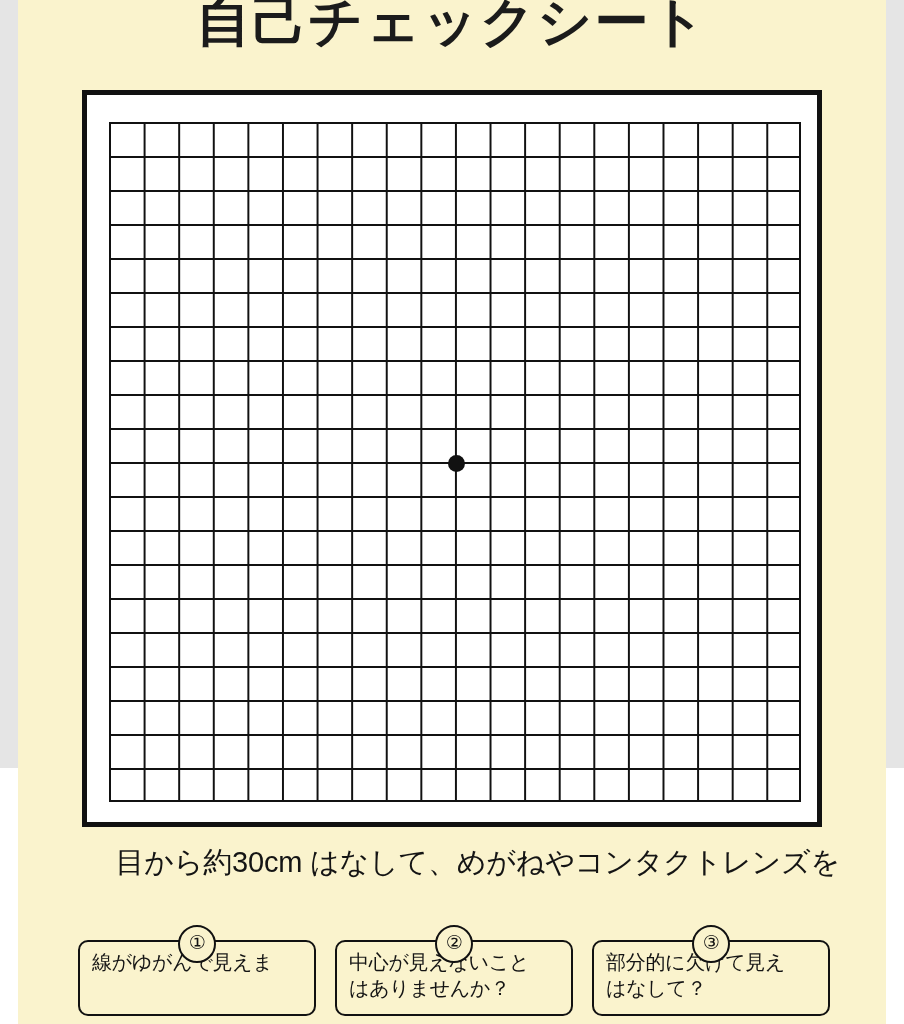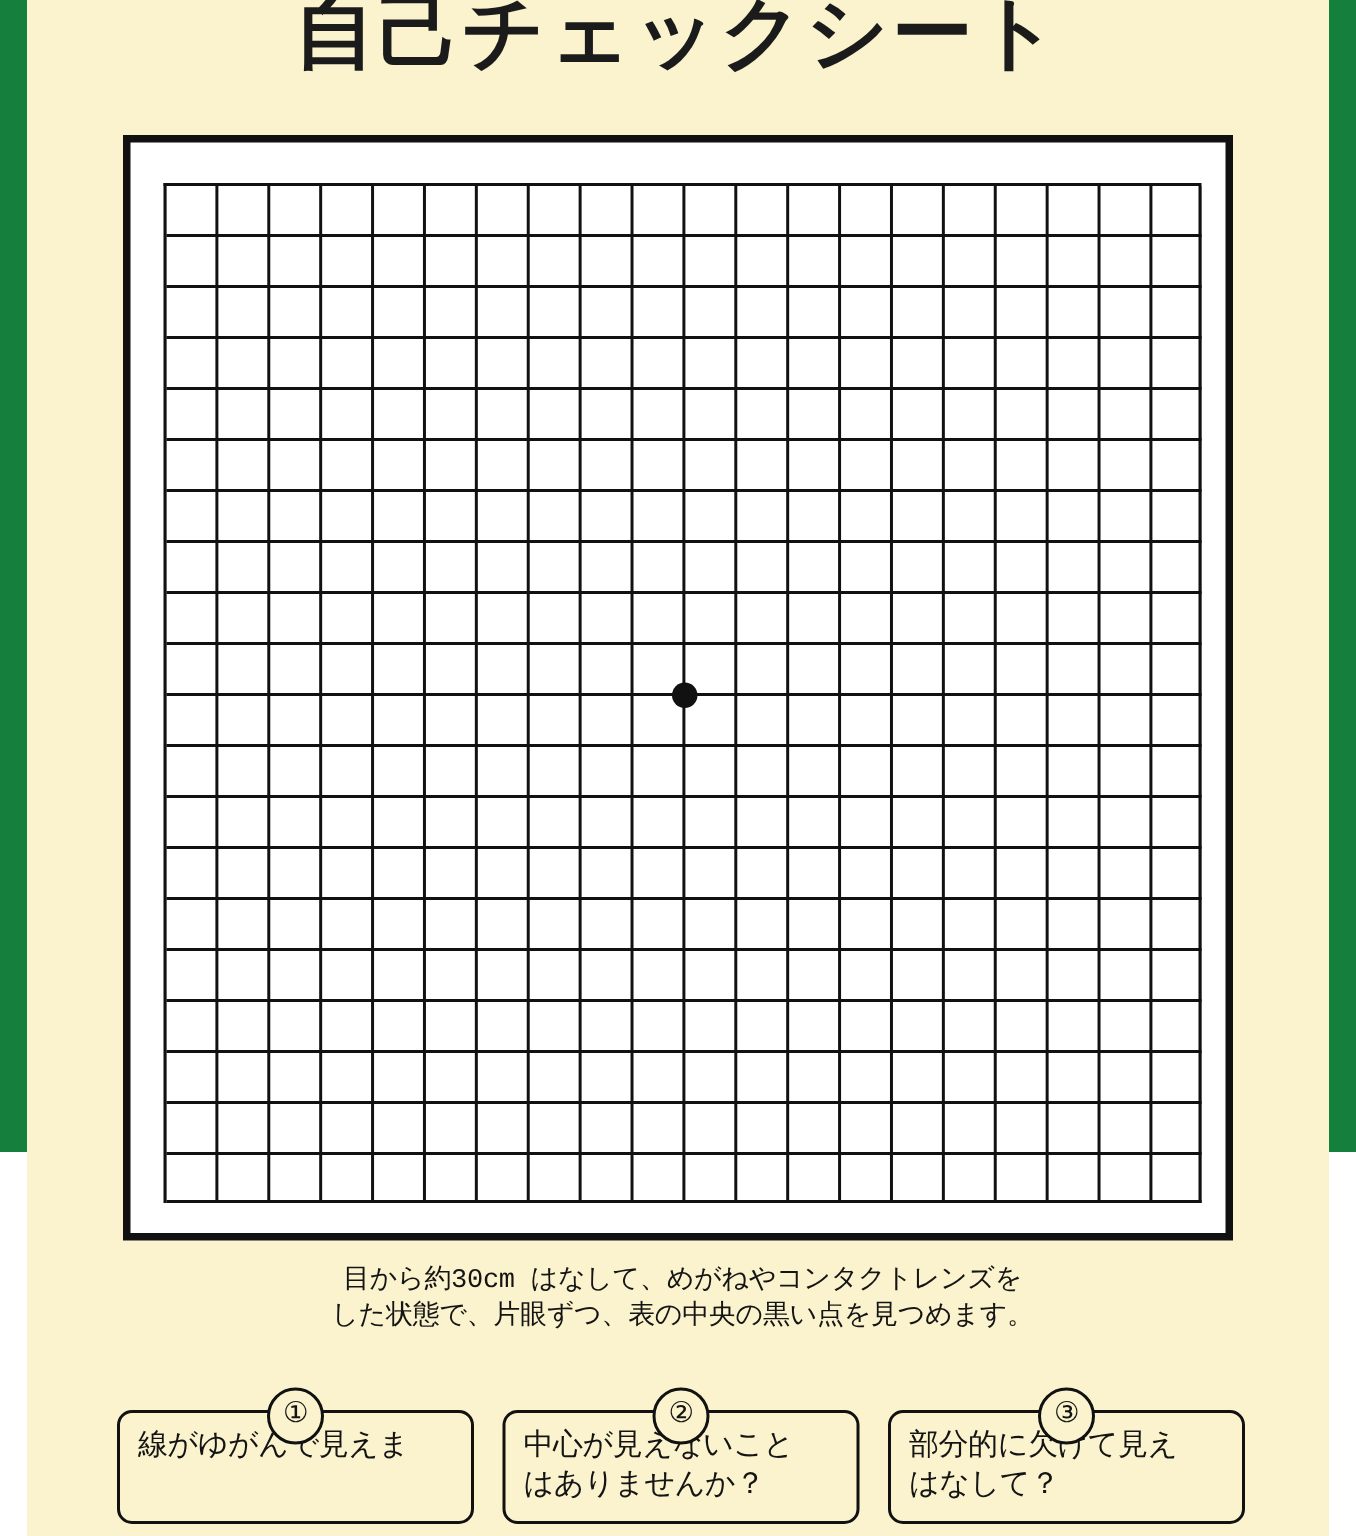--- a/index.html
+++ b/index.html
@@ -10,21 +10,21 @@
   body {
     width: 904px;
     height: 1024px;
     overflow: hidden;
     font-family: "Liberation Sans", sans-serif;
   }
   #page {
     position: relative;
     width: 904px;
     height: 768px;
-    background: #15803d;
+    background: #e5e5e5;
   }
   .sheet {
     position: absolute;
     left: 18px;
     top: 0;
     width: 868px;
     height: 1024px;
     background: #faf3cd;
     box-sizing: border-box;
   }
@@ -85,25 +85,25 @@
     margin-top: -8.5px;
     border-radius: 50%;
     background: #111111;
     z-index: 3;
   }
   .instructions {
     position: absolute;
     left: 52px;
     top: 843px;
     width: 770px;
-    text-align: center;
-    font-size: 18px;
+    text-align: right;
+    font-size: 29px;
     line-height: 1.33;
     color: #141414;
-    font-family: Liberation Mono, monospace;
+    font-family: Liberation Sans, sans-serif;
     letter-spacing: -0.2px;
   }
   .instructions .line {
     display: block;
     white-space: nowrap;
   }
   .qrow {
     position: absolute;
     left: 60px;
     top: 940px;
@@ -153,21 +153,20 @@
     <div class="title">自己チェックシート</div>
 
     <div class="grid-frame">
       <div class="grid-inner">
         <div class="center-dot"></div>
       </div>
     </div>
 
     <div class="instructions">
       <span class="line">目から約30cm はなして、めがねやコンタクトレンズを</span>
-      <span class="line">した状態で、片眼ずつ、表の中央の黒い点を見つめます。</span>
     </div>
 
     <div class="qrow">
 
       <div class="qbox">
         <span class="qnum">①</span>
         <span class="qtext">
           <span class="l">線がゆがんで見えま</span>
         </span>
       </div>

